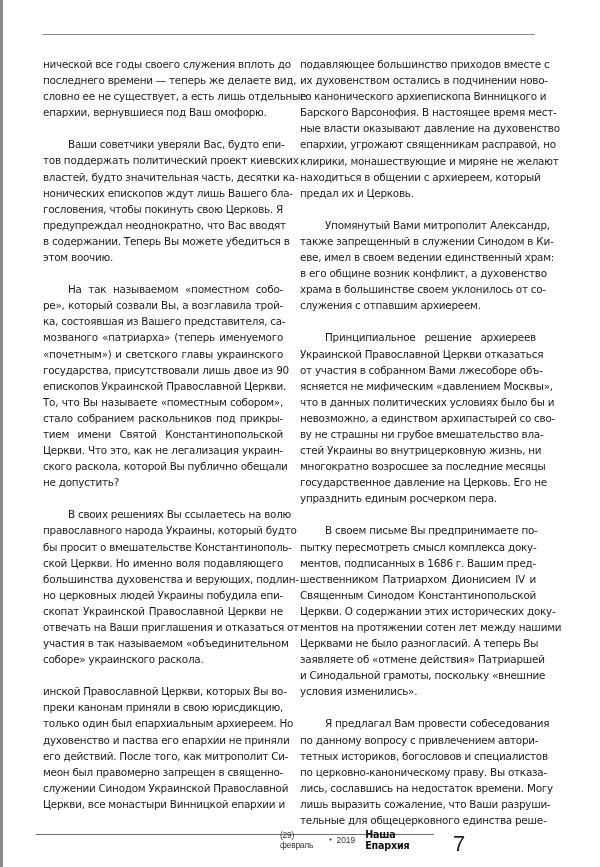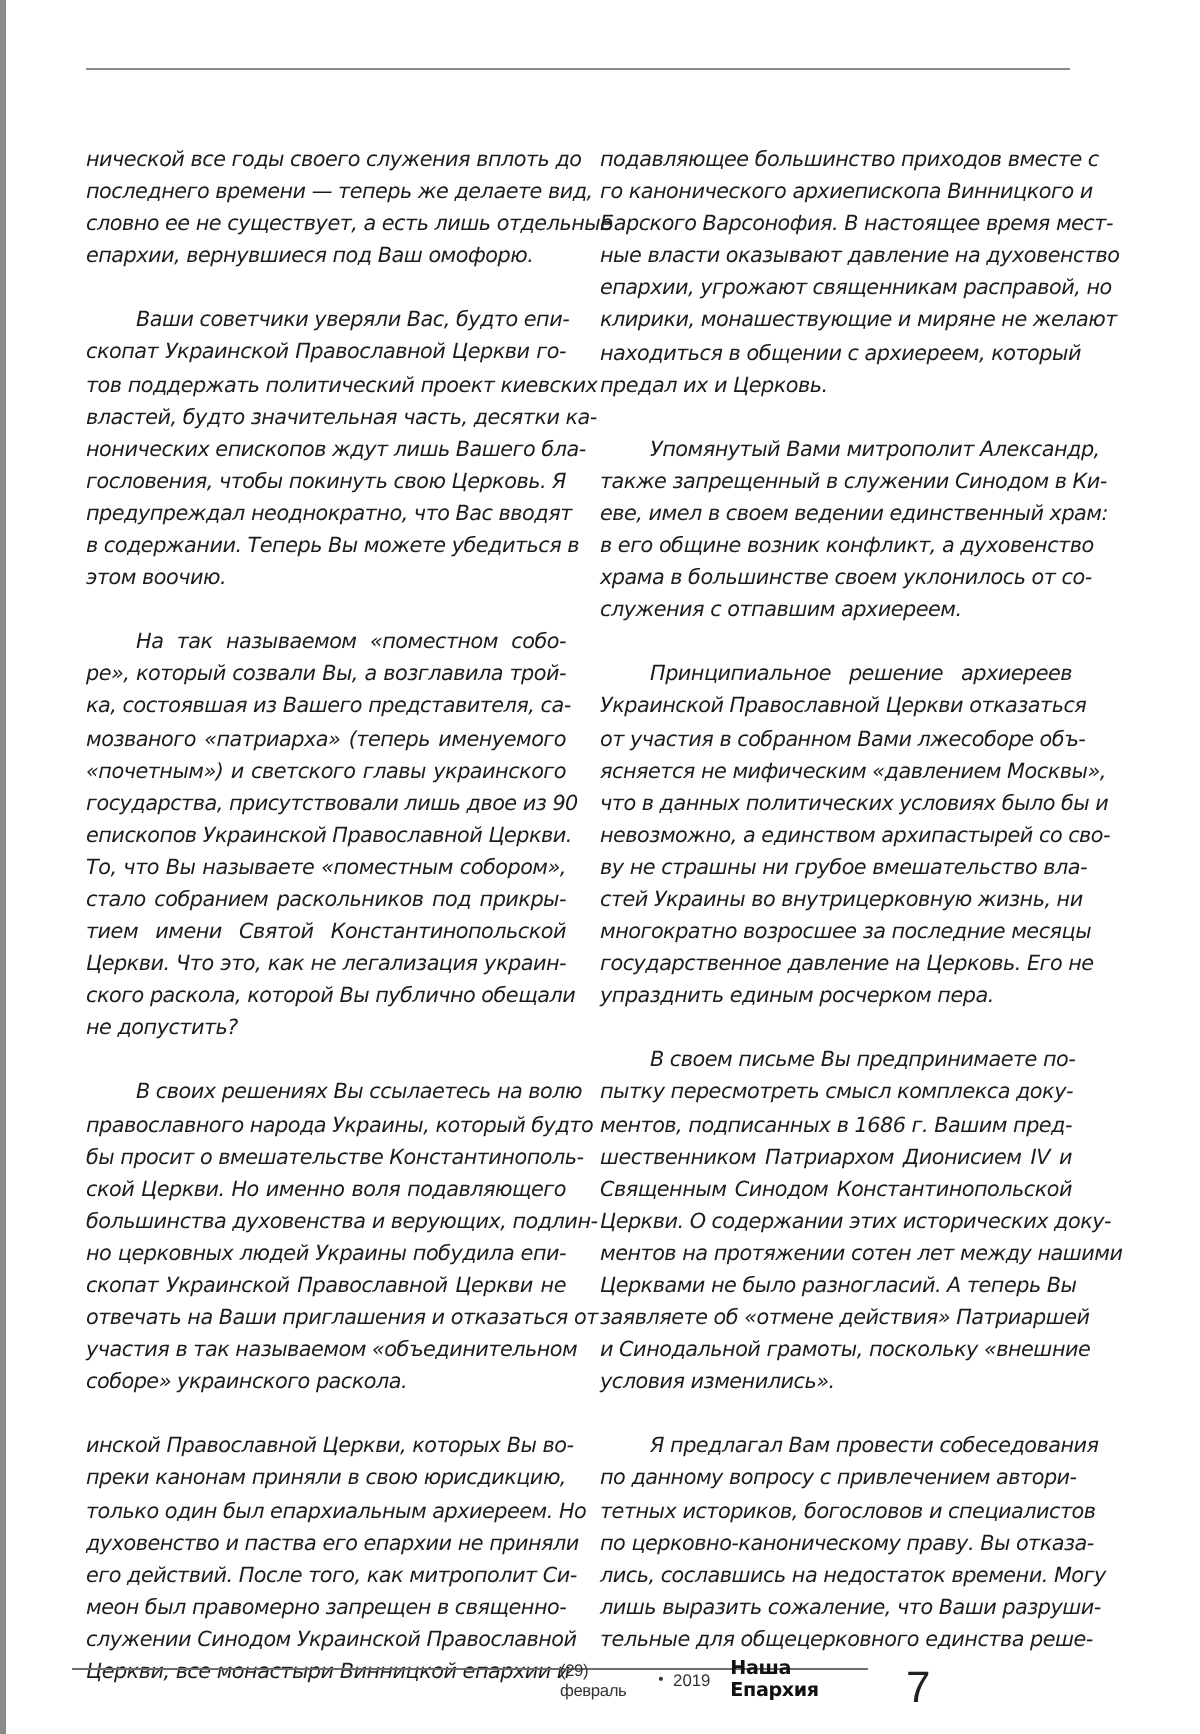--- a/index.html
+++ b/index.html
@@ -1,21 +1,21 @@
 <!DOCTYPE html>
 <html><head>
 <meta charset="utf-8">
 <style>
   html, body { margin: 0; padding: 0; background: #ffffff; }
   body { width: 600px; height: 867px; position: relative; overflow: hidden;
          font-family: "DejaVu Sans", "Liberation Sans", sans-serif; color: #1c1c1c; }
   .page-edge { position: absolute; left: 0; top: 0; width: 3px; height: 867px; background: #8a8a8a; }
   .top-rule { position: absolute; left: 43px; top: 34px; width: 492px; height: 1px; background: #8c8c8c; }
-  .col { position: absolute; top: 72px; width: 240px; font-size: 10.4px; line-height: 16.1px;
-         letter-spacing: -0.25px; font-style: italic; }
+  .col { position: absolute; top: 56px; width: 240px; font-size: 10.4px; line-height: 16.1px;
+         letter-spacing: -0.25px; }
   .col-left { left: 43px; }
   .col-right { left: 300px; width: 236px; }
   .para { margin: 0 0 16px 0; text-align: justify; }
   .para .ln { display: block; text-align: justify; text-align-last: justify; white-space: nowrap; }
   .para .ln.last { text-align-last: left; }
   .para .ln.indent { padding-left: 25px; }
   .bottom-rule { position: absolute; left: 36px; top: 834px; width: 398px; height: 1px; background: #6f6f6f; }
   .footer { position: absolute; top: 832px; left: 280px; width: 155px; height: 16px;
             display: flex; align-items: center; justify-content: space-between; gap: 4px; }
   .issue { font-family: "Liberation Sans", sans-serif; font-size: 8.4px; color: #333; letter-spacing: -0.2px; }
@@ -33,21 +33,20 @@
 
 <div class="col col-left" id="col-left">
     <div class="para">
       <span class="ln">нической все годы своего служения вплоть до</span>
       <span class="ln">последнего времени — теперь же делаете вид,</span>
       <span class="ln">словно ее не существует, а есть лишь отдельные</span>
       <span class="ln last">епархии, вернувшиеся под Ваш омофорю.</span>
     </div>
     <div class="para">
       <span class="ln indent">Ваши советчики уверяли Вас, будто епи-</span>
-      <span class="ln">скопат Украинской Православной Церкви го-</span>
       <span class="ln">тов поддержать политический проект киевских</span>
       <span class="ln">властей, будто значительная часть, десятки ка-</span>
       <span class="ln">нонических епископов ждут лишь Вашего бла-</span>
       <span class="ln">гословения, чтобы покинуть свою Церковь. Я</span>
       <span class="ln">предупреждал неоднократно, что Вас вводят</span>
       <span class="ln">в содержании. Теперь Вы можете убедиться в</span>
       <span class="ln last">этом воочию.</span>
     </div>
     <div class="para">
       <span class="ln indent">На так называемом «поместном собо-</span>
@@ -83,20 +82,21 @@
       <span class="ln">духовенство и паства его епархии не приняли</span>
       <span class="ln">его действий. После того, как митрополит Си-</span>
       <span class="ln">меон был правомерно запрещен в священно-</span>
       <span class="ln">служении Синодом Украинской Православной</span>
       <span class="ln">Церкви, все монастыри Винницкой епархии и</span>
     </div>
   </div>
 <div class="col col-right" id="col-right">
     <div class="para">
       <span class="ln">подавляющее большинство приходов вместе с</span>
+      <span class="ln">их духовенством остались в подчинении ново-</span>
       <span class="ln">го канонического архиепископа Винницкого и</span>
       <span class="ln">Барского Варсонофия. В настоящее время мест-</span>
       <span class="ln">ные власти оказывают давление на духовенство</span>
       <span class="ln">епархии, угрожают священникам расправой, но</span>
       <span class="ln">клирики, монашествующие и миряне не желают</span>
       <span class="ln">находиться в общении с архиереем, который</span>
       <span class="ln last">предал их и Церковь.</span>
     </div>
     <div class="para">
       <span class="ln indent">Упомянутый Вами митрополит Александр,</span>

